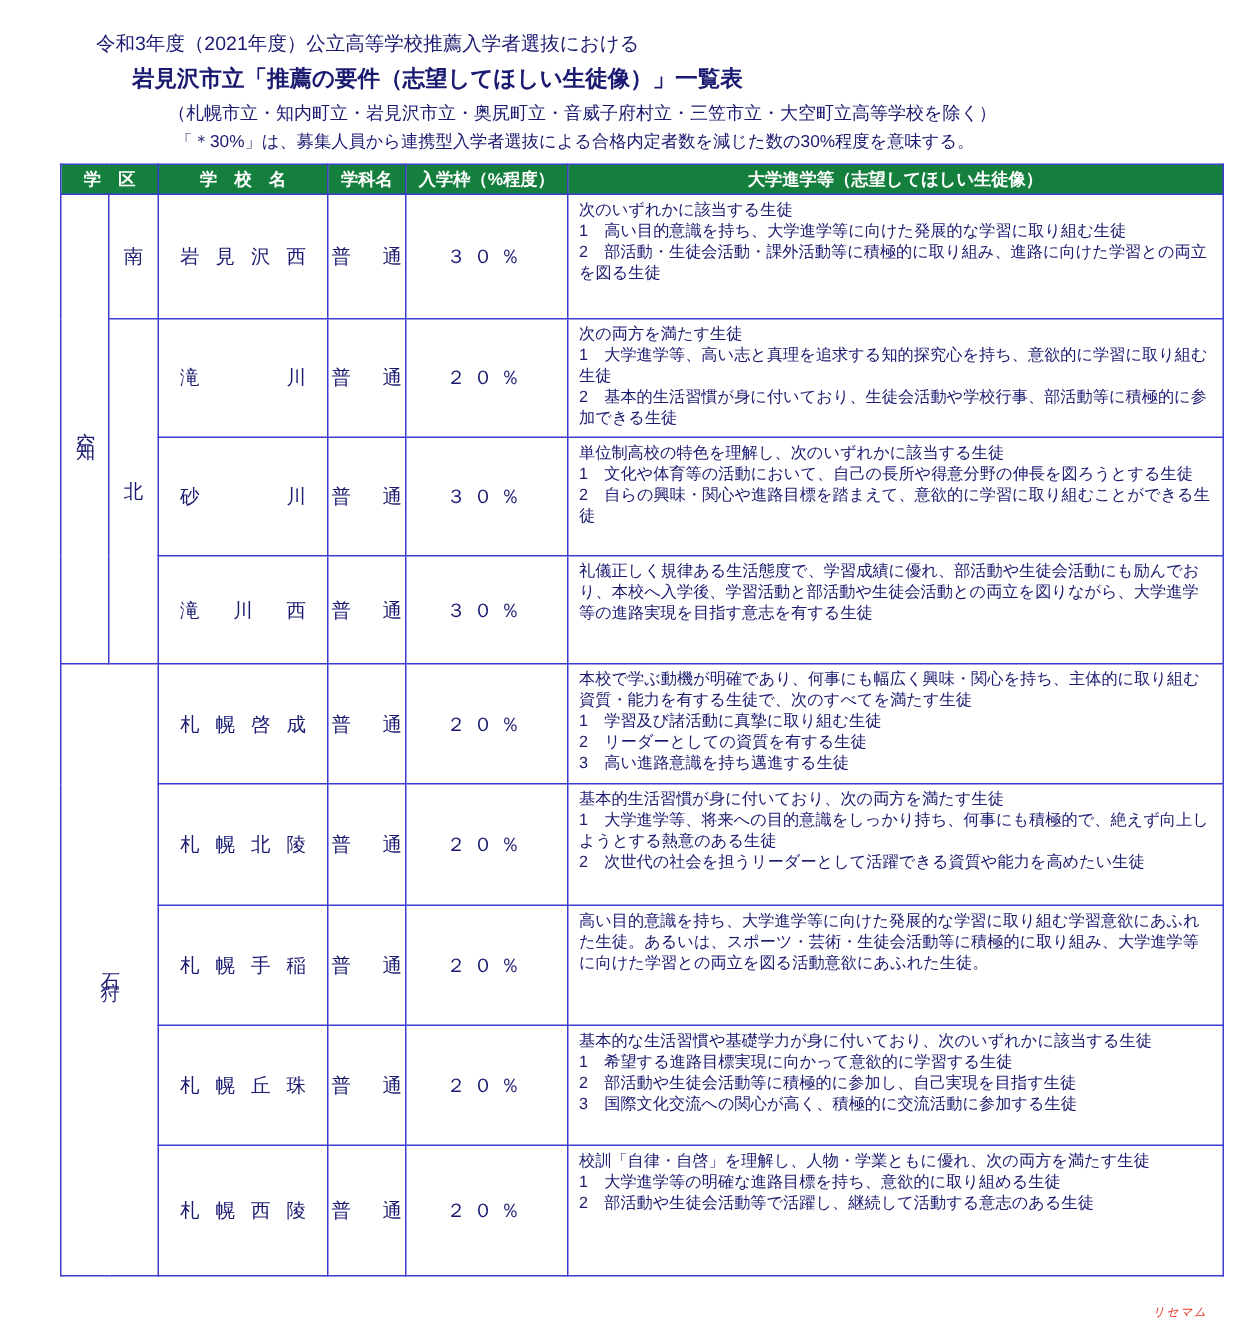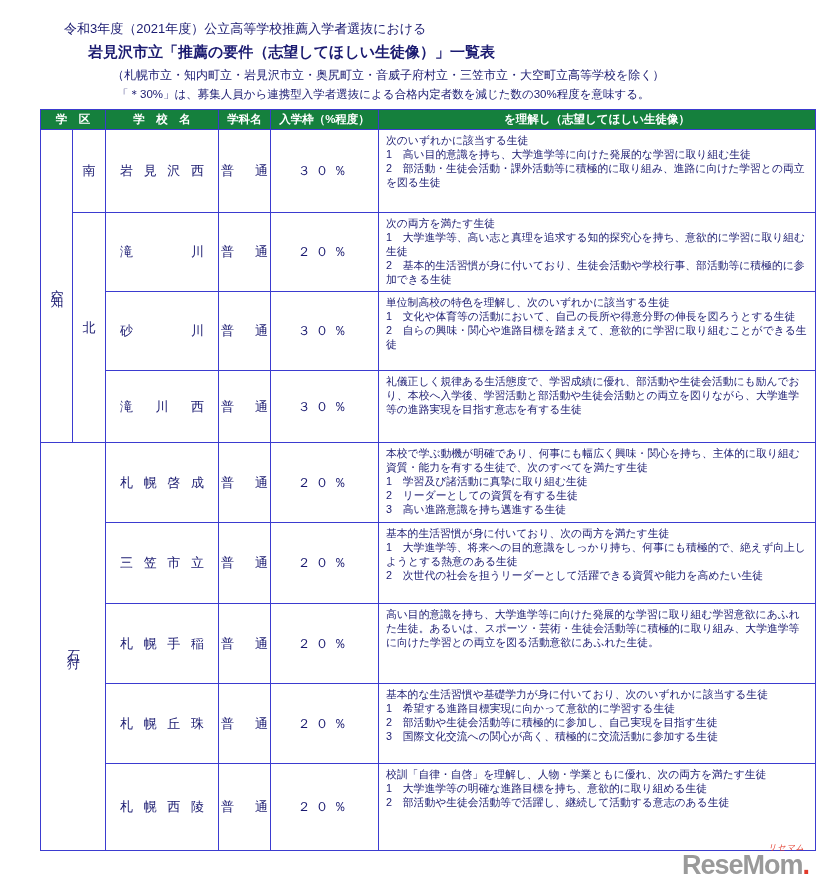--- a/index.html
+++ b/index.html
@@ -73,21 +73,21 @@
     <col style="width:52px">
       <col style="width:108px">
       <col style="width:437px">
   </colgroup>
   <tbody>
       <tr>
     <th colspan="2">学　区</th>
     <th>学　校　名</th>
     <th>学科名</th>
     <th>入学枠（%程度）</th>
-    <th>を理解し（志望してほしい生徒像）</th>
+    <th>大学進学等（志望してほしい生徒像）</th>
   </tr>
 
   <tr style="height:83px">
     <td rowspan="4" class="district"><span class="v">空知</span></td>
     <td class="subd">南</td>
     <td class="school">岩見沢西</td>
     <td class="dept">普通</td>
     <td class="quota">３０％</td>
     <td class="req">次のいずれかに該当する生徒
 1　高い目的意識を持ち、大学進学等に向けた発展的な学習に取り組む生徒
@@ -121,21 +121,21 @@
     <td colspan="2" rowspan="5" class="district"><span class="v">石狩</span></td>
     <td class="school">札幌啓成</td>
     <td class="dept">普通</td>
     <td class="quota">２０％</td>
     <td class="req">本校で学ぶ動機が明確であり、何事にも幅広く興味・関心を持ち、主体的に取り組む資質・能力を有する生徒で、次のすべてを満たす生徒
 1　学習及び諸活動に真摯に取り組む生徒
 2　リーダーとしての資質を有する生徒
 3　高い進路意識を持ち邁進する生徒</td>
   </tr>
   <tr style="height:81px">
-    <td class="school">三笠市立</td>
+    <td class="school">札幌北陵</td>
     <td class="dept">普通</td>
     <td class="quota">２０％</td>
     <td class="req">基本的生活習慣が身に付いており、次の両方を満たす生徒
 1　大学進学等、将来への目的意識をしっかり持ち、何事にも積極的で、絶えず向上しようとする熱意のある生徒
 2　次世代の社会を担うリーダーとして活躍できる資質や能力を高めたい生徒</td>
   </tr>
   <tr style="height:80px">
     <td class="school">札幌手稲</td>
     <td class="dept">普通</td>
     <td class="quota">２０％</td>
@@ -156,14 +156,13 @@
     <td class="quota">２０％</td>
     <td class="req">校訓「自律・自啓」を理解し、人物・学業ともに優れ、次の両方を満たす生徒
 1　大学進学等の明確な進路目標を持ち、意欲的に取り組める生徒
 2　部活動や生徒会活動等で活躍し、継続して活動する意志のある生徒</td>
   </tr>
 </tbody>
   </table>
 
 <div class="logo">
   <div class="logo-kana">リセマム</div>
-  <div class="logo-main"><span>ReseMom</span><span class="logo-dot">.</span></div>
 </div>
 
 </body></html>

